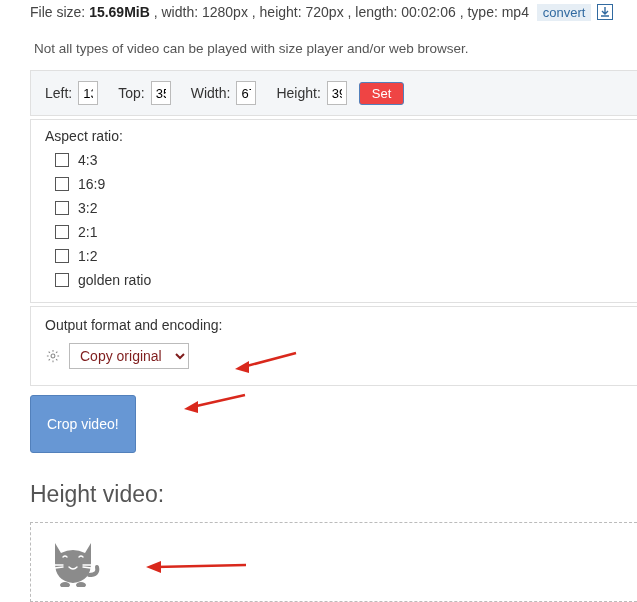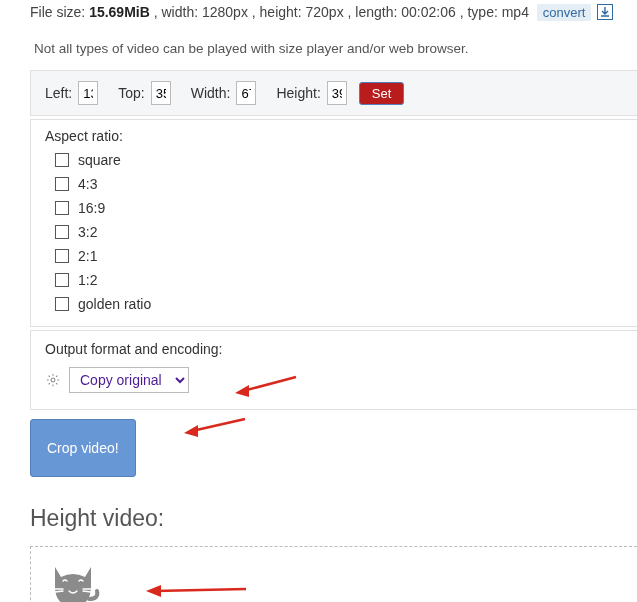--- a/index.html
+++ b/index.html
@@ -61,21 +61,21 @@
   .crop-row input[type=text] {
     width: 20px;
     height: 24px;
     border: 1px solid #bbb;
     padding: 2px 4px;
     font-size: 13px;
     background: #fff;
   }
   .spacer { width: 8px; }
   .set-btn {
-    background: #b91c1c;
+    background: #ef4444;
     color: #fff;
     border: 1px solid #5280bb;
     border-radius: 3px;
     padding: 3px 12px;
     font-size: 13px;
     cursor: pointer;
     margin-left: 6px;
   }
   .aspect-panel { padding-top: 8px; padding-bottom: 10px; }
   .aspect-title { margin-bottom: 4px; }
@@ -108,21 +108,21 @@
     align-items: center; justify-content: center;
     color: #888;
   }
   select.format-select {
     height: 26px;
     border: 1px solid #bbb;
     background: #fff;
     font-size: 14px;
     padding: 2px 6px;
     width: 120px;
-    color: #4c1d95;
+    color: #7f1d1d;
     cursor: pointer;
   }
   .arrow {
     position: absolute;
     pointer-events: none;
   }
   .crop-btn {
     background: #6797d4;
     color: #fff;
     border: 1px solid #5280bb;
@@ -186,24 +186,20 @@
   <input type="text" value="672" style="">
   <span class="spacer"></span>
   <label>Height:</label>
   <input type="text" value="396" style="">
   <button class="set-btn">Set</button>
 </div>
 
 <div class="panel aspect-panel">
   <div class="aspect-title">Aspect ratio:</div>
   <div class="aspect-list" id="aspect-list">
-      <label class="aspect-item">
-        <input type="checkbox" style="">
-        <span>square</span>
-      </label>
       <label class="aspect-item">
         <input type="checkbox" style="">
         <span>4:3</span>
       </label>
       <label class="aspect-item">
         <input type="checkbox" style="">
         <span>16:9</span>
       </label>
       <label class="aspect-item">
         <input type="checkbox" style="">

